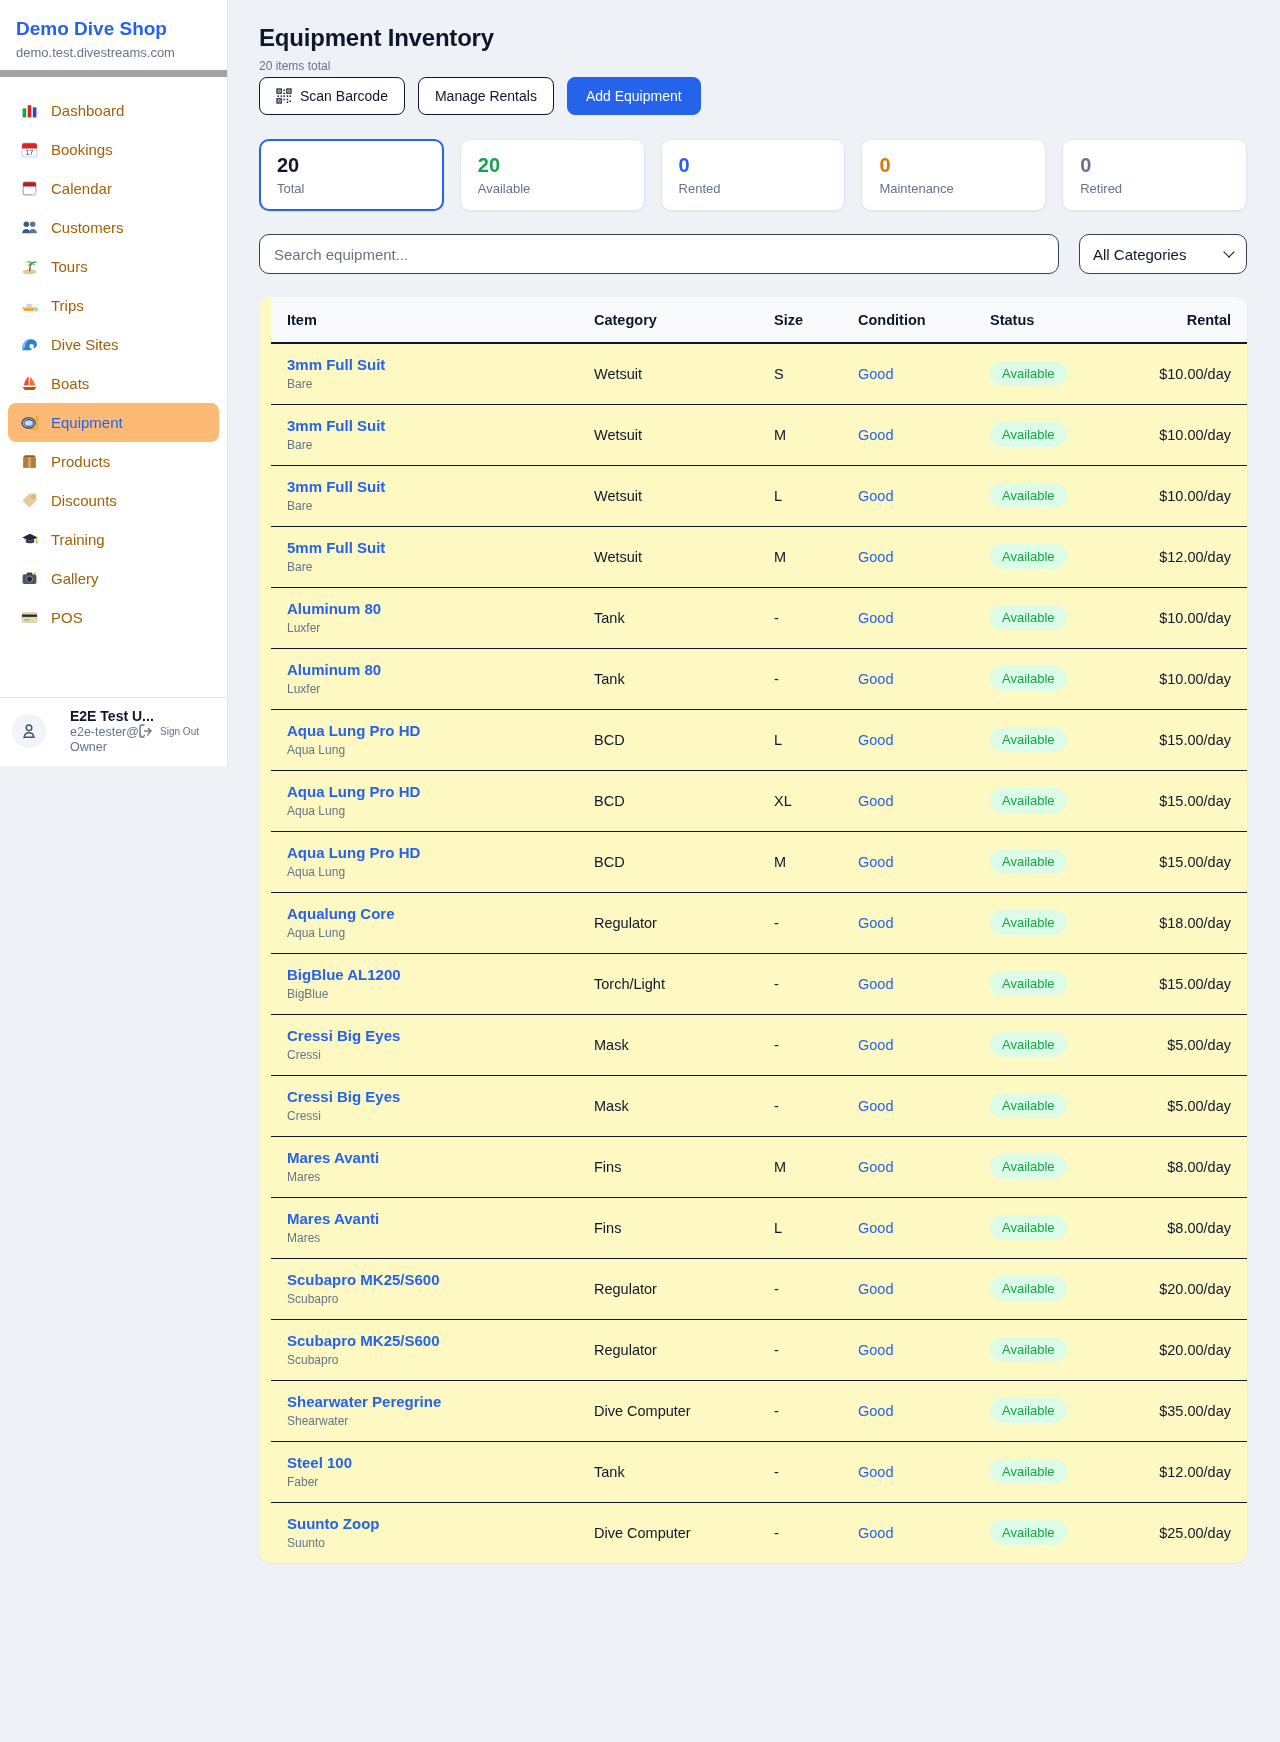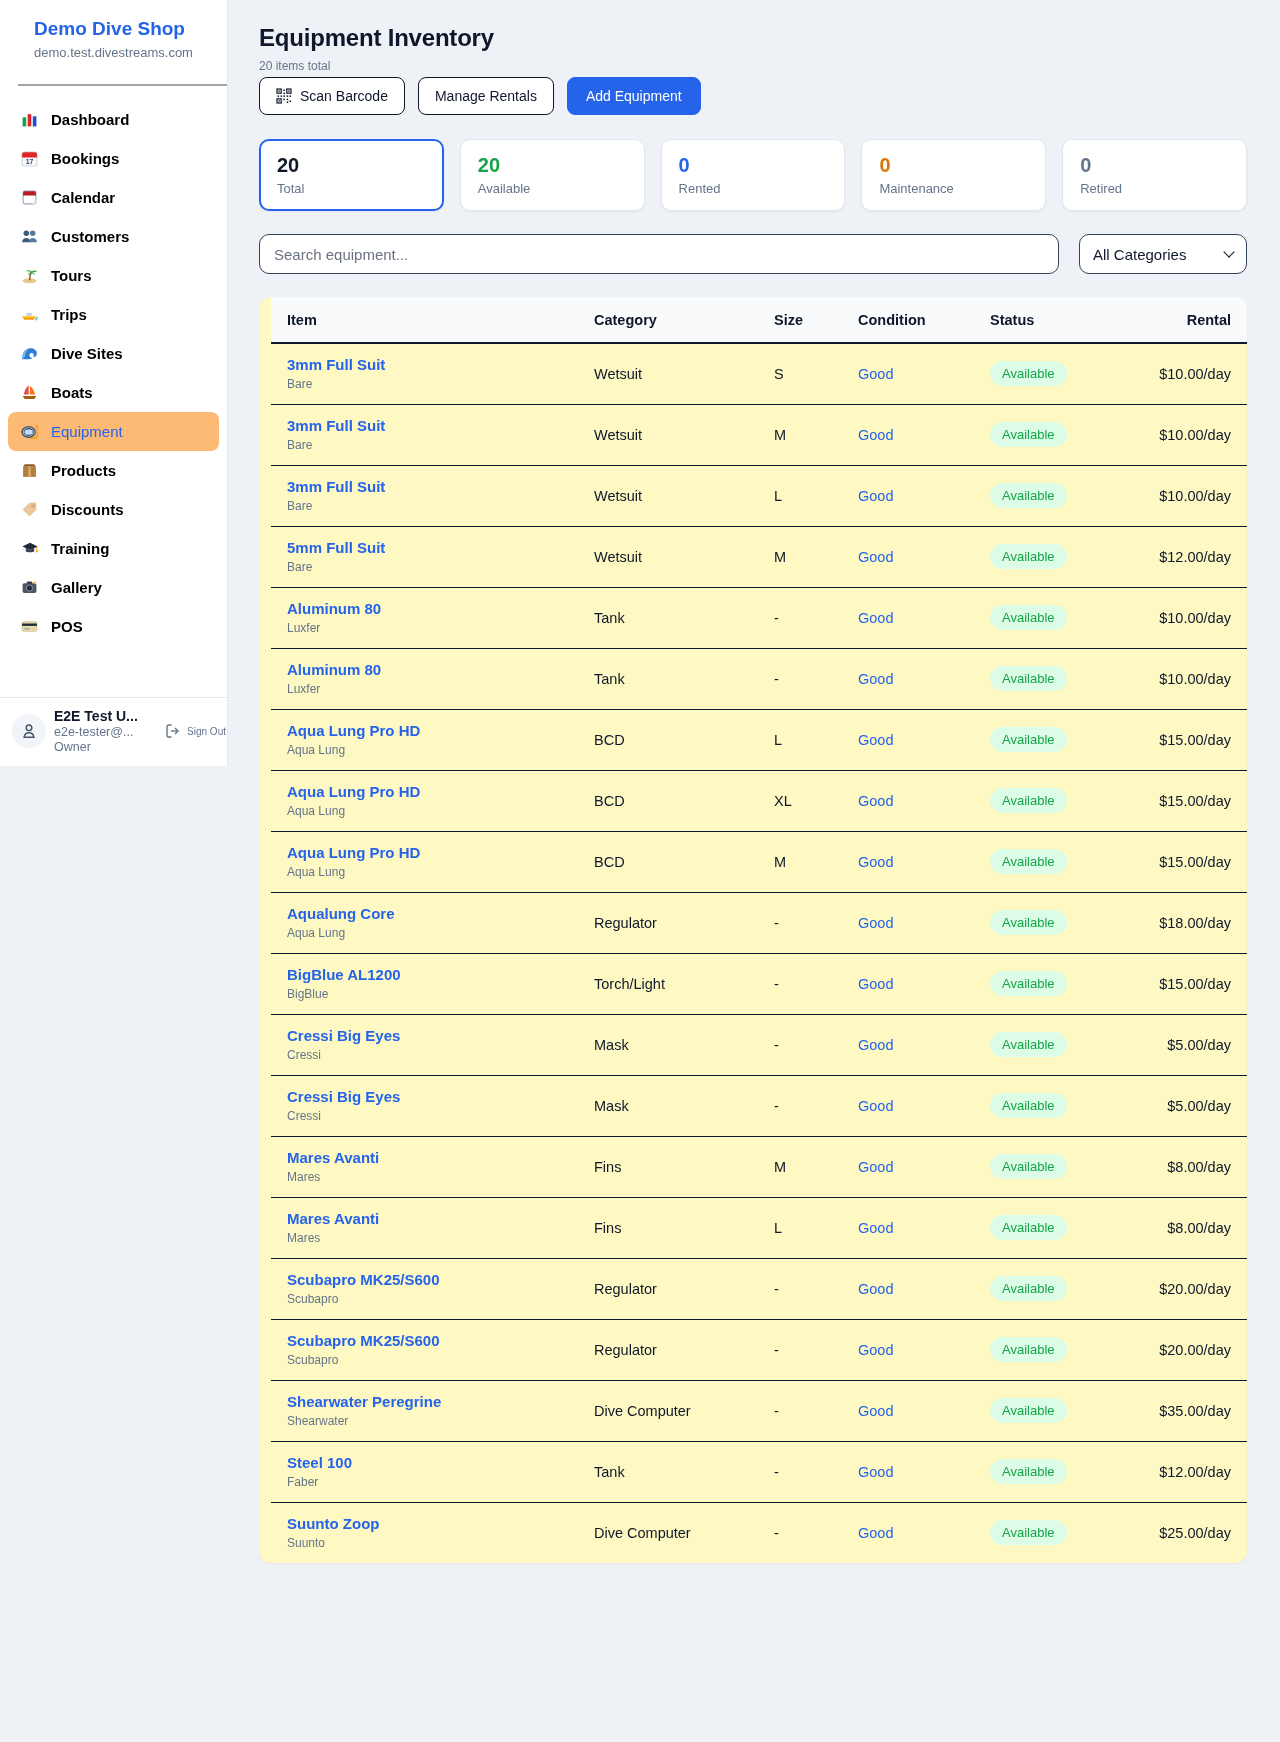--- a/index.html
+++ b/index.html
@@ -8,34 +8,34 @@
     background:#eef2f7;
     font-family:"Liberation Sans", sans-serif;
     color:#0f172a;
   }
   
   .sidebar {
     position:absolute; top:0; left:0; width:228px; height:766px;
     background:#ffffff; border-right:1px solid #e2e8f0;
     display:flex; flex-direction:column;
   }
-  .brand-wrap { padding:18px 16px 24px 16px; border-bottom:2px solid #a3a3a3;margin-left:18px; }
+  .brand-wrap { padding:18px 16px 10px 16px; border-bottom:7px solid #a3a3a3; }
   .brand { color:var(--accent,#2563eb); font-size:19px; font-weight:bold; }
   .domain { color:#64748b; font-size:13px; margin-top:5px; }
   .nav { padding:14px 8px; flex:1; overflow:hidden; }
   .nav-item {
     display:flex; align-items:center; gap:12px;
     height:39px; padding:0 12px; border-radius:8px;
-    color:#000000; font-size:15px; cursor:pointer;font-weight:bold;
+    color:#a16207; font-size:15px; cursor:pointer;
   }
   .nav-item.active { background:#fdba74; color:var(--accent,#2563eb); font-weight:500; }
   .nav-icon { width:19px; height:18px; display:flex; align-items:center; justify-content:center; flex:none; }
   .user-section {
-    border-top:1px solid #e2e8f0; padding:10px 1px 12px 12px;
-    display:flex; align-items:center; gap:8px;
+    border-top:1px solid #e2e8f0; padding:10px 28px 12px 12px;
+    display:flex; align-items:center; gap:24px;
   }
   .avatar {
     width:34px; height:34px; border-radius:50%; background:#f1f5f9;
     display:flex; align-items:center; justify-content:center; flex:none;
   }
   .user-info { flex:1; min-width:0; }
   .user-name { font-weight:bold; font-size:14px; color:#0f172a; white-space:nowrap; }
   .user-email, .user-role { font-size:12.5px; color:#64748b; margin-top:1px; white-space:nowrap; }
   .signout { display:flex; align-items:center; gap:6px; color:#64748b; font-size:10px; cursor:pointer; flex:none; }
 

